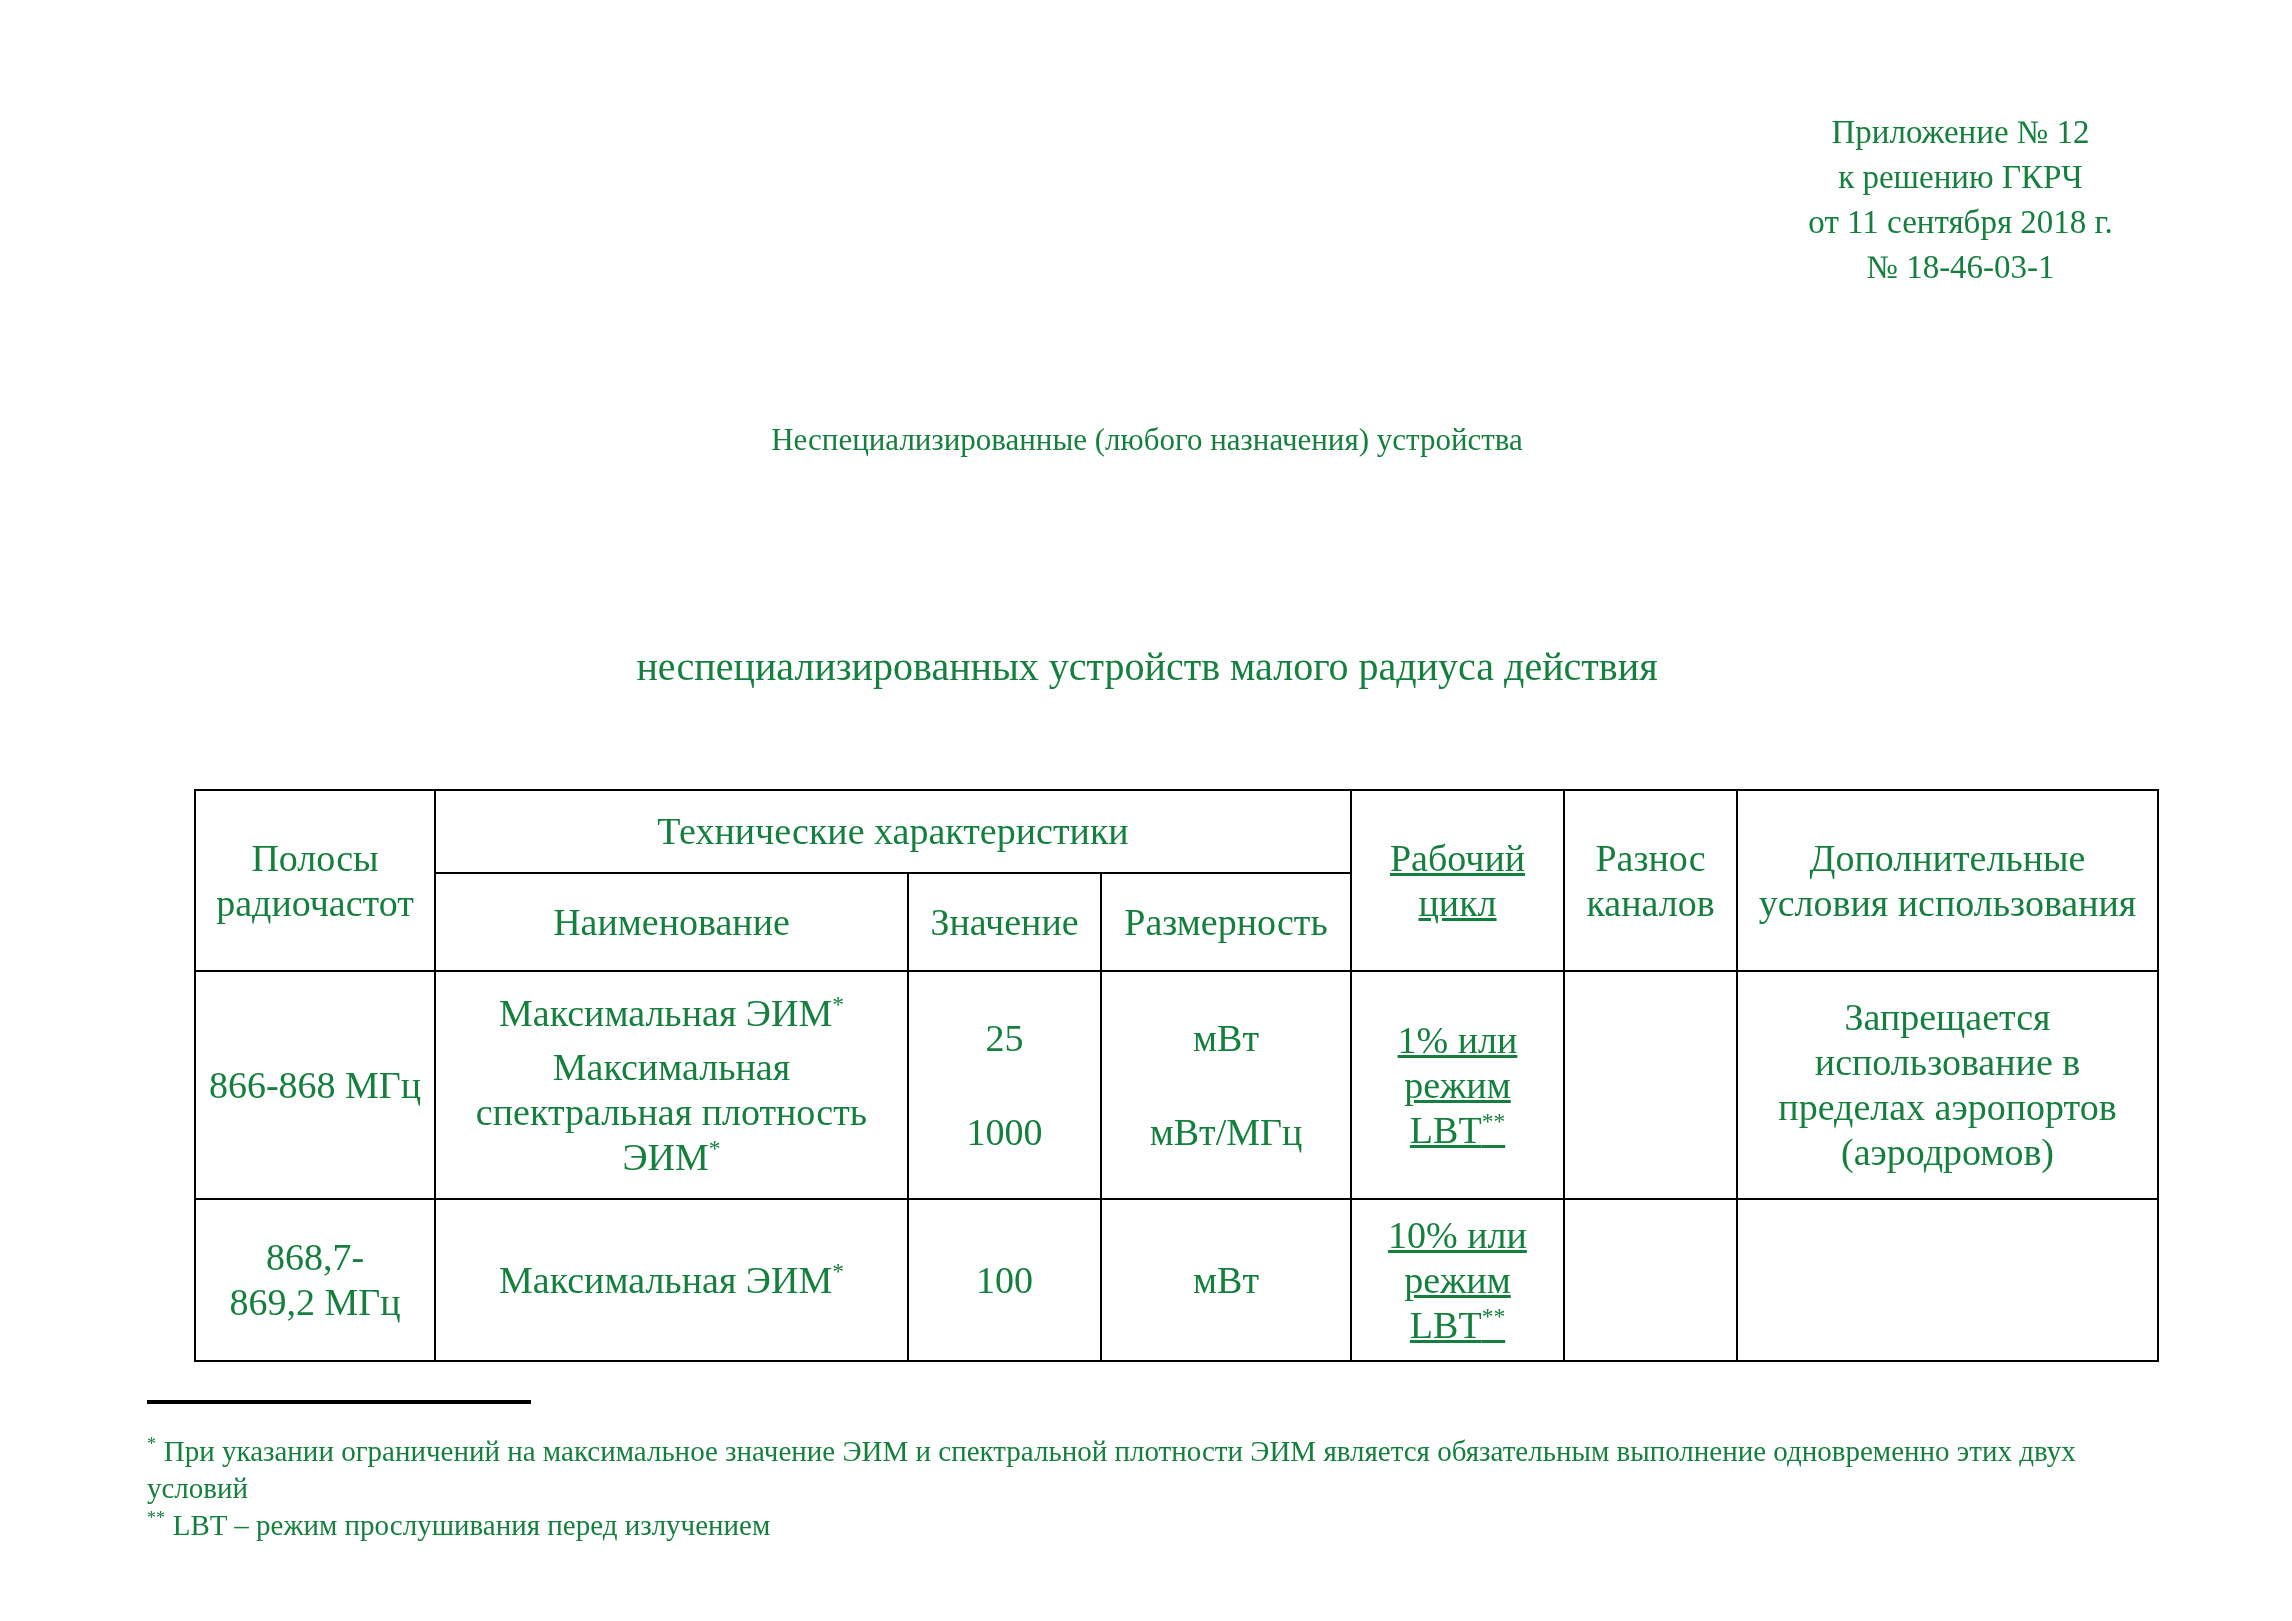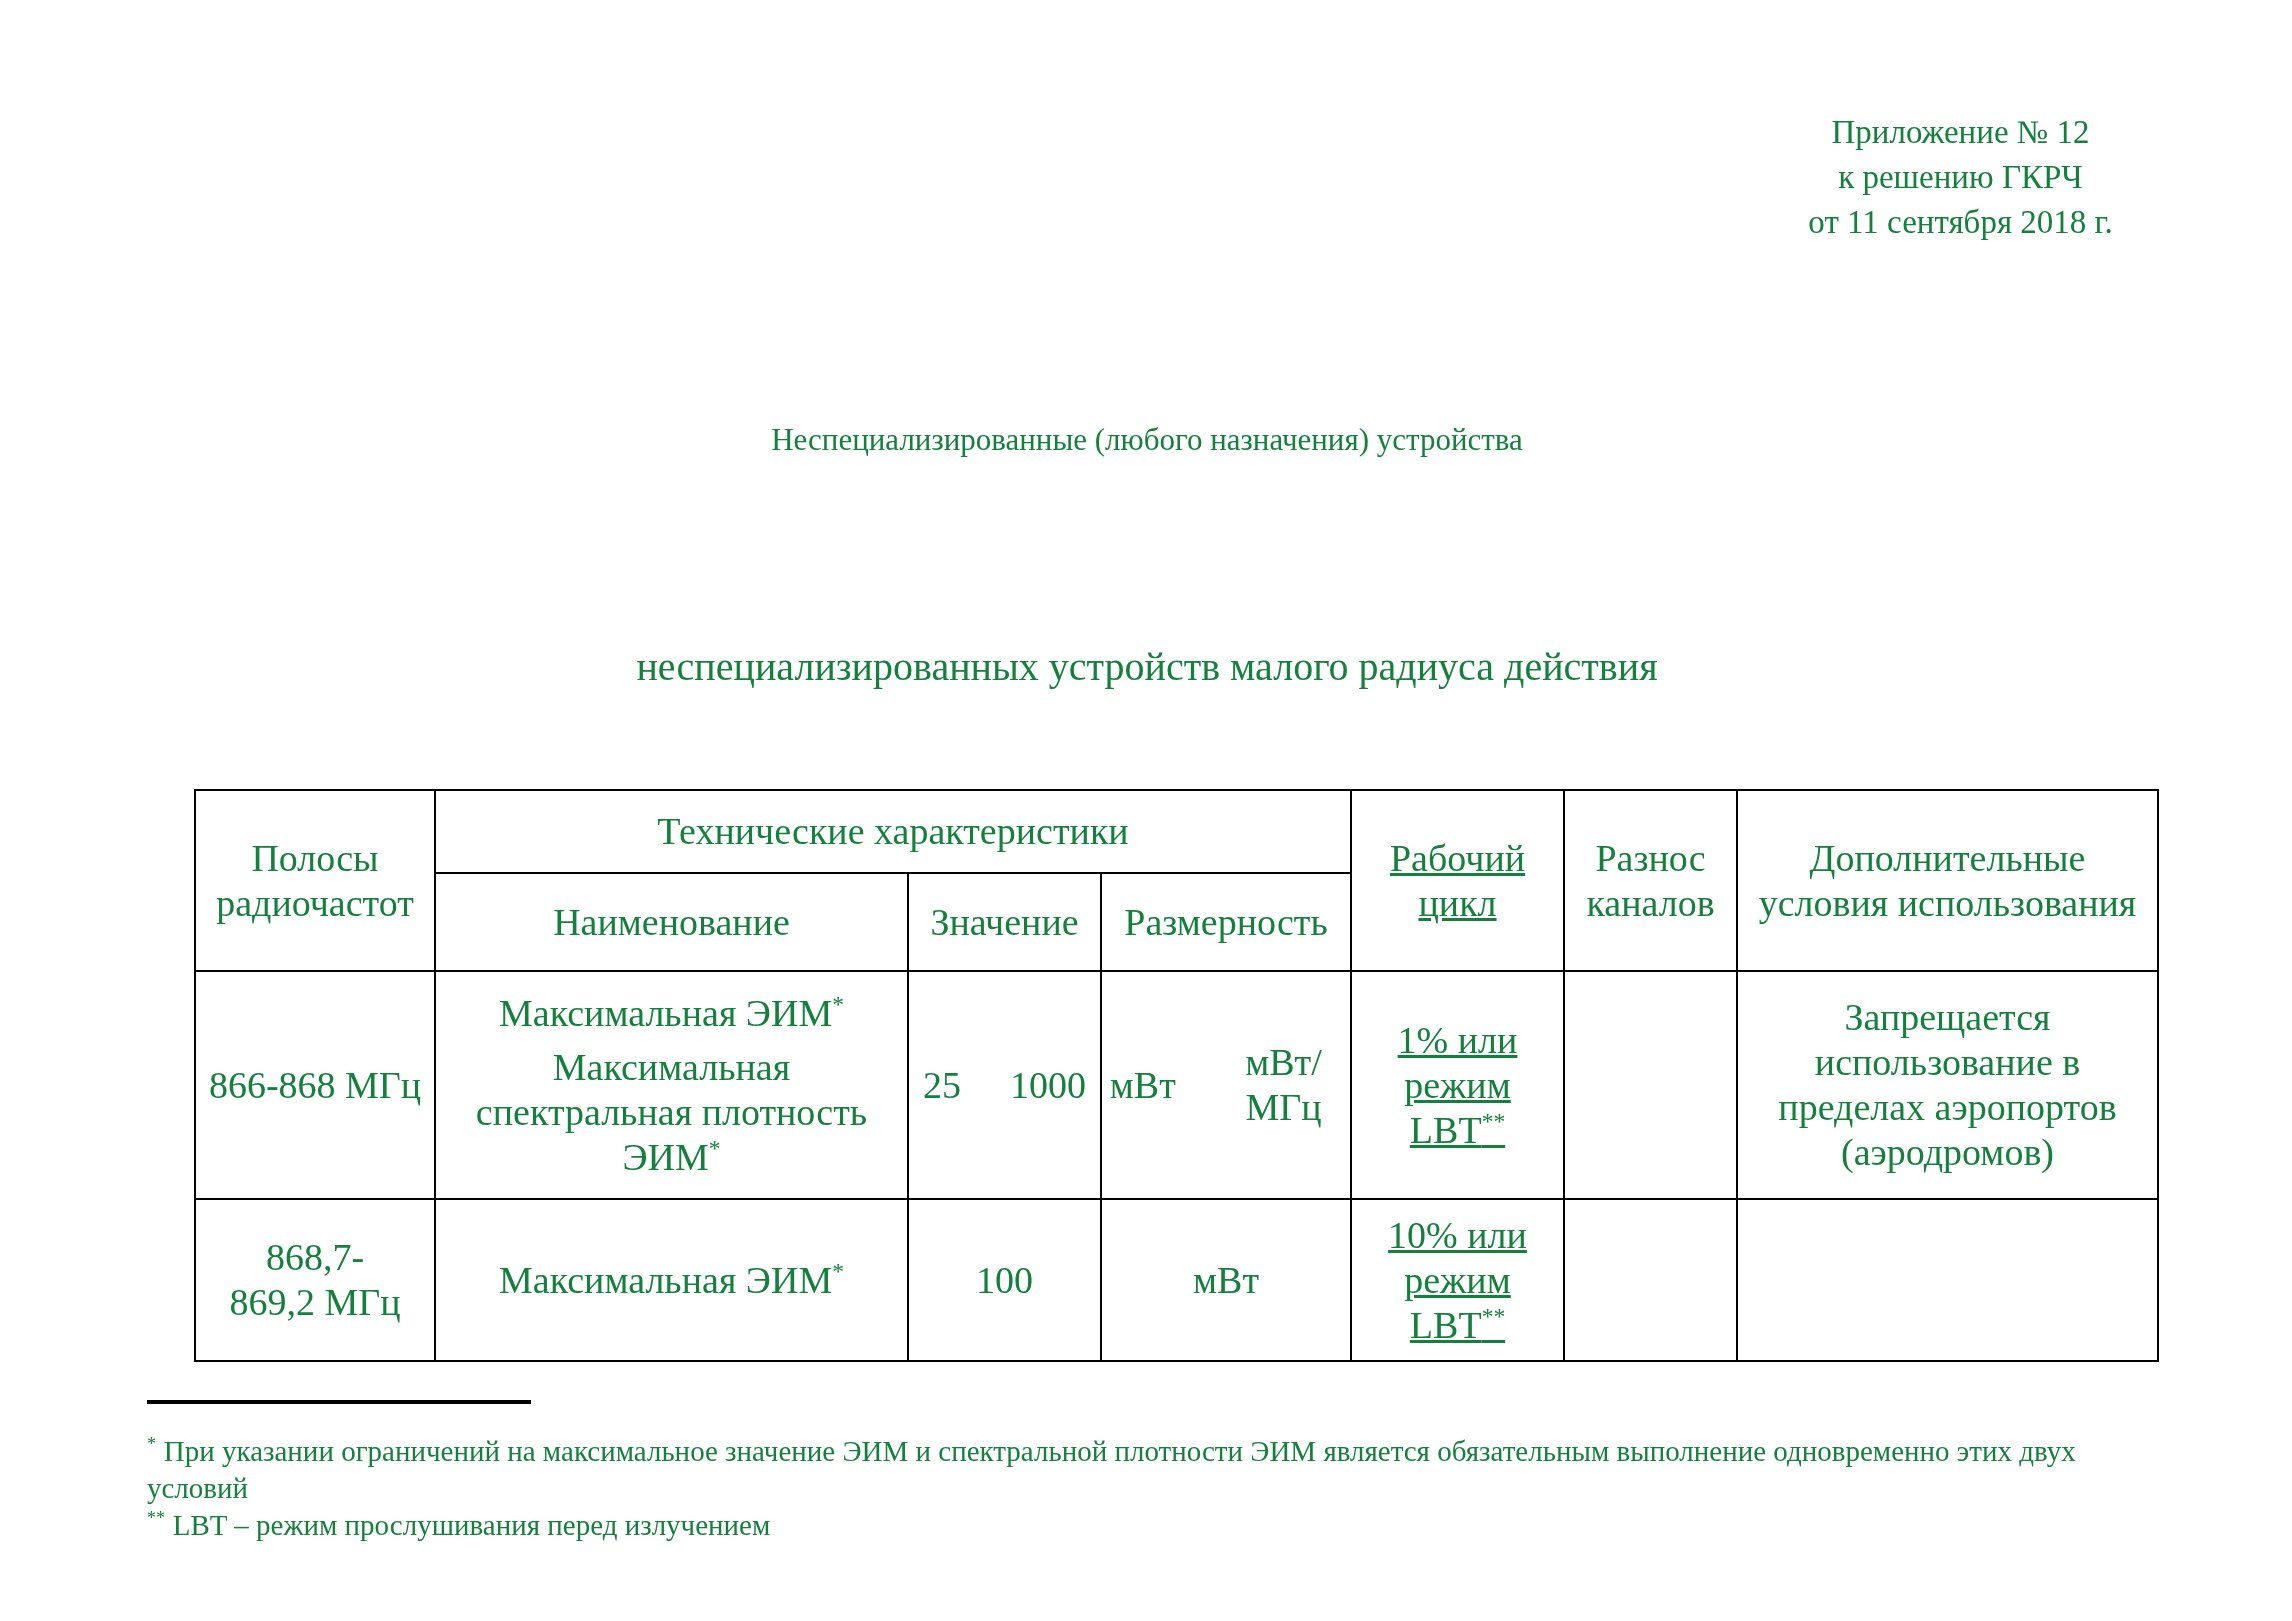--- a/index.html
+++ b/index.html
@@ -30,36 +30,37 @@
   .main td{
     border:2.9px solid #000;text-align:center;vertical-align:middle;
     padding:5.9px 7.8px;font-weight:normal;overflow:hidden;
   }
   .cell-band{padding:5.9px 2px;margin-top:41px;}
   .cell-duty{padding:5.9px 9.8px;text-decoration:underline;}
   .cell-conditions{text-align:left;padding:7.8px 13.7px;}
   .pname{margin:0;}
   .pname + .pname{margin-top:9px;}
   .pname-narrow{max-width:392px;margin-left:auto;margin-right:auto;}
-  .stack{display:flex;flex-direction:row;align-items:center;justify-content:center;gap:49px;}
+  .stack{display:flex;flex-direction:column;align-items:center;justify-content:center;gap:49px;}
   sup{font-size:62%;line-height:0;}
   
   .footnote-rule{position:absolute;left:147px;top:1400px;width:384px;height:3.9px;background:#000;}
   .footnotes{position:absolute;left:147px;top:1433px;width:2019px;font-size:29px;line-height:37px;}
   .footnote sup{margin-right:7.8px;}
 </style>
 </head>
 <body>
 
 <div class="page">
 
   <div class="approval">
     <div>Приложение № 12</div>
     <div>к решению ГКРЧ</div>
     <div>от 11 сентября 2018 г.</div>
+    <div>№ 18-46-03-1</div>
   </div>
 
   <div class="title-block">
     <div>Неспециализированные (любого назначения) устройства</div>
   </div>
 
   <div class="subtitle-block">
     <div>неспециализированных устройств малого радиуса действия</div>
   </div>
 

